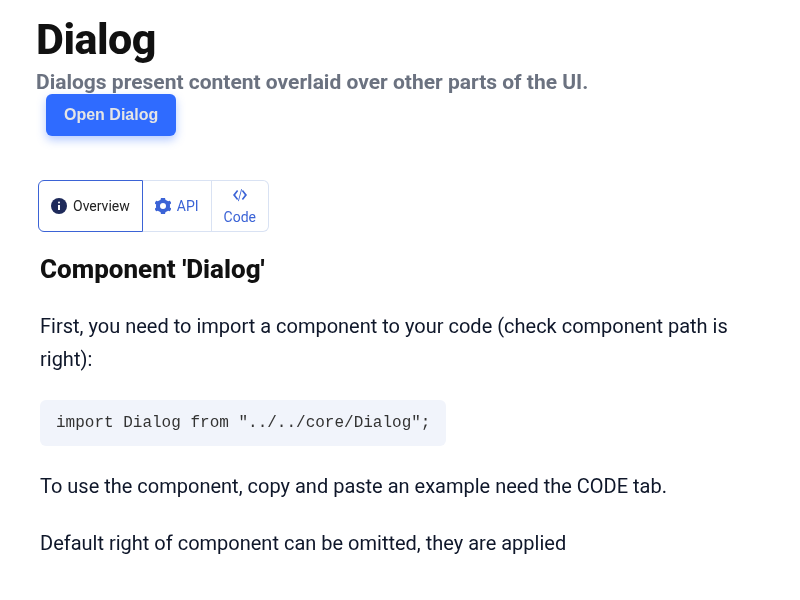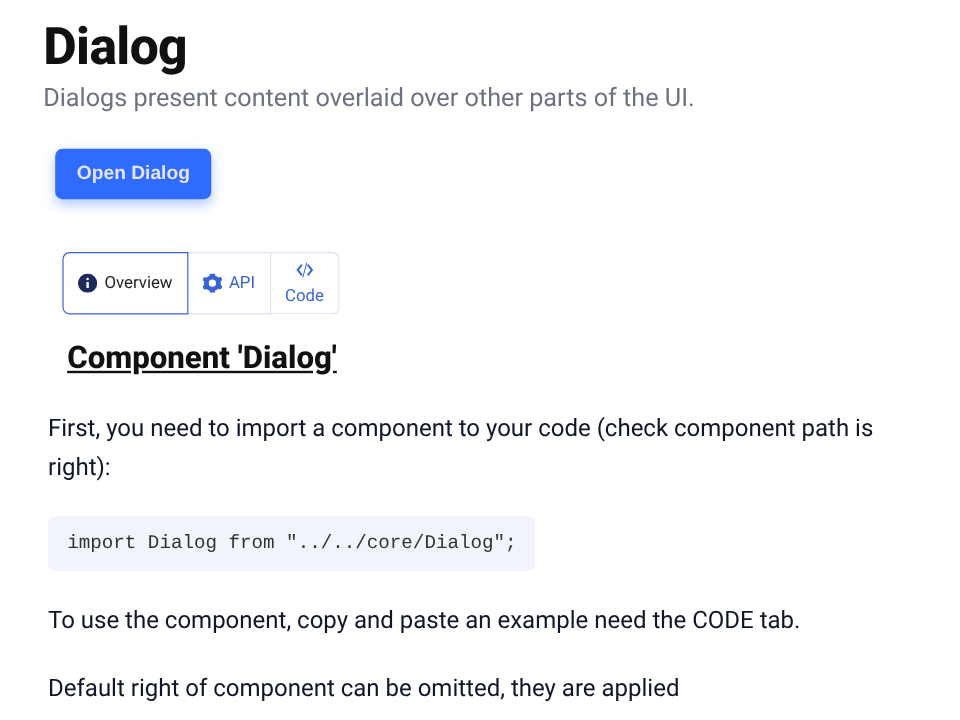--- a/index.html
+++ b/index.html
@@ -13,42 +13,41 @@
     padding: 14px 36px 0 36px;
   }
   h1 {
     font-size: 43px;
     font-weight: 800;
     letter-spacing: -0.5px;
     margin-bottom: 6px;
   }
   .subtitle {
     font-size: 21px;
-    font-weight: 400;
+    font-weight: 700;
     color: #6b7280;
-    margin-bottom: 30px;
   }
   .demo-area {
     padding: 0 0 0 10px;
     margin-bottom: 44px;
   }
   .btn-primary {
     background: #2f6bff;
     color: #e5e5e5;
     border: none;
     border-radius: 6px;
     font-size: 16px;
     font-weight: 700;
     padding: 12px 18px;
     cursor: pointer;
     box-shadow: 0 4px 10px rgba(47,107,255,0.35);
   }
   .tabs {
     display: inline-flex;
-    margin-left: 16px;
+    margin-left: 2px;
     margin-bottom: 22px;
   }
   .tab {
     display: inline-flex;
     align-items: center;
     gap: 6px;
     padding: 6px 12px;
     font-size: 14px;
     color: #3b63d6;
     border: 1px solid #d9e2f3;
@@ -63,22 +62,21 @@
     color: #222;
     position: relative;
     z-index: 1;
   }
   .tab.active .icon svg { fill: #1e2a5a; }
   .icon { display: inline-flex; width: 16px; height: 16px; }
   .icon svg { width: 16px; height: 16px; fill: #3b63d6; }
   .section-title {
     font-size: 26px;
     font-weight: 800;
-    margin: 0 0 26px 20px;
-    text-decoration: underline;
+    margin: 0 0 26px 4px;
   }
   .body-text {
     font-size: 20px;
     line-height: 1.65;
     color: #0f172a;
     margin: 0 0 24px 4px;
     max-width: 720px;
   }
   pre.code {
     background: #f1f4fb;

